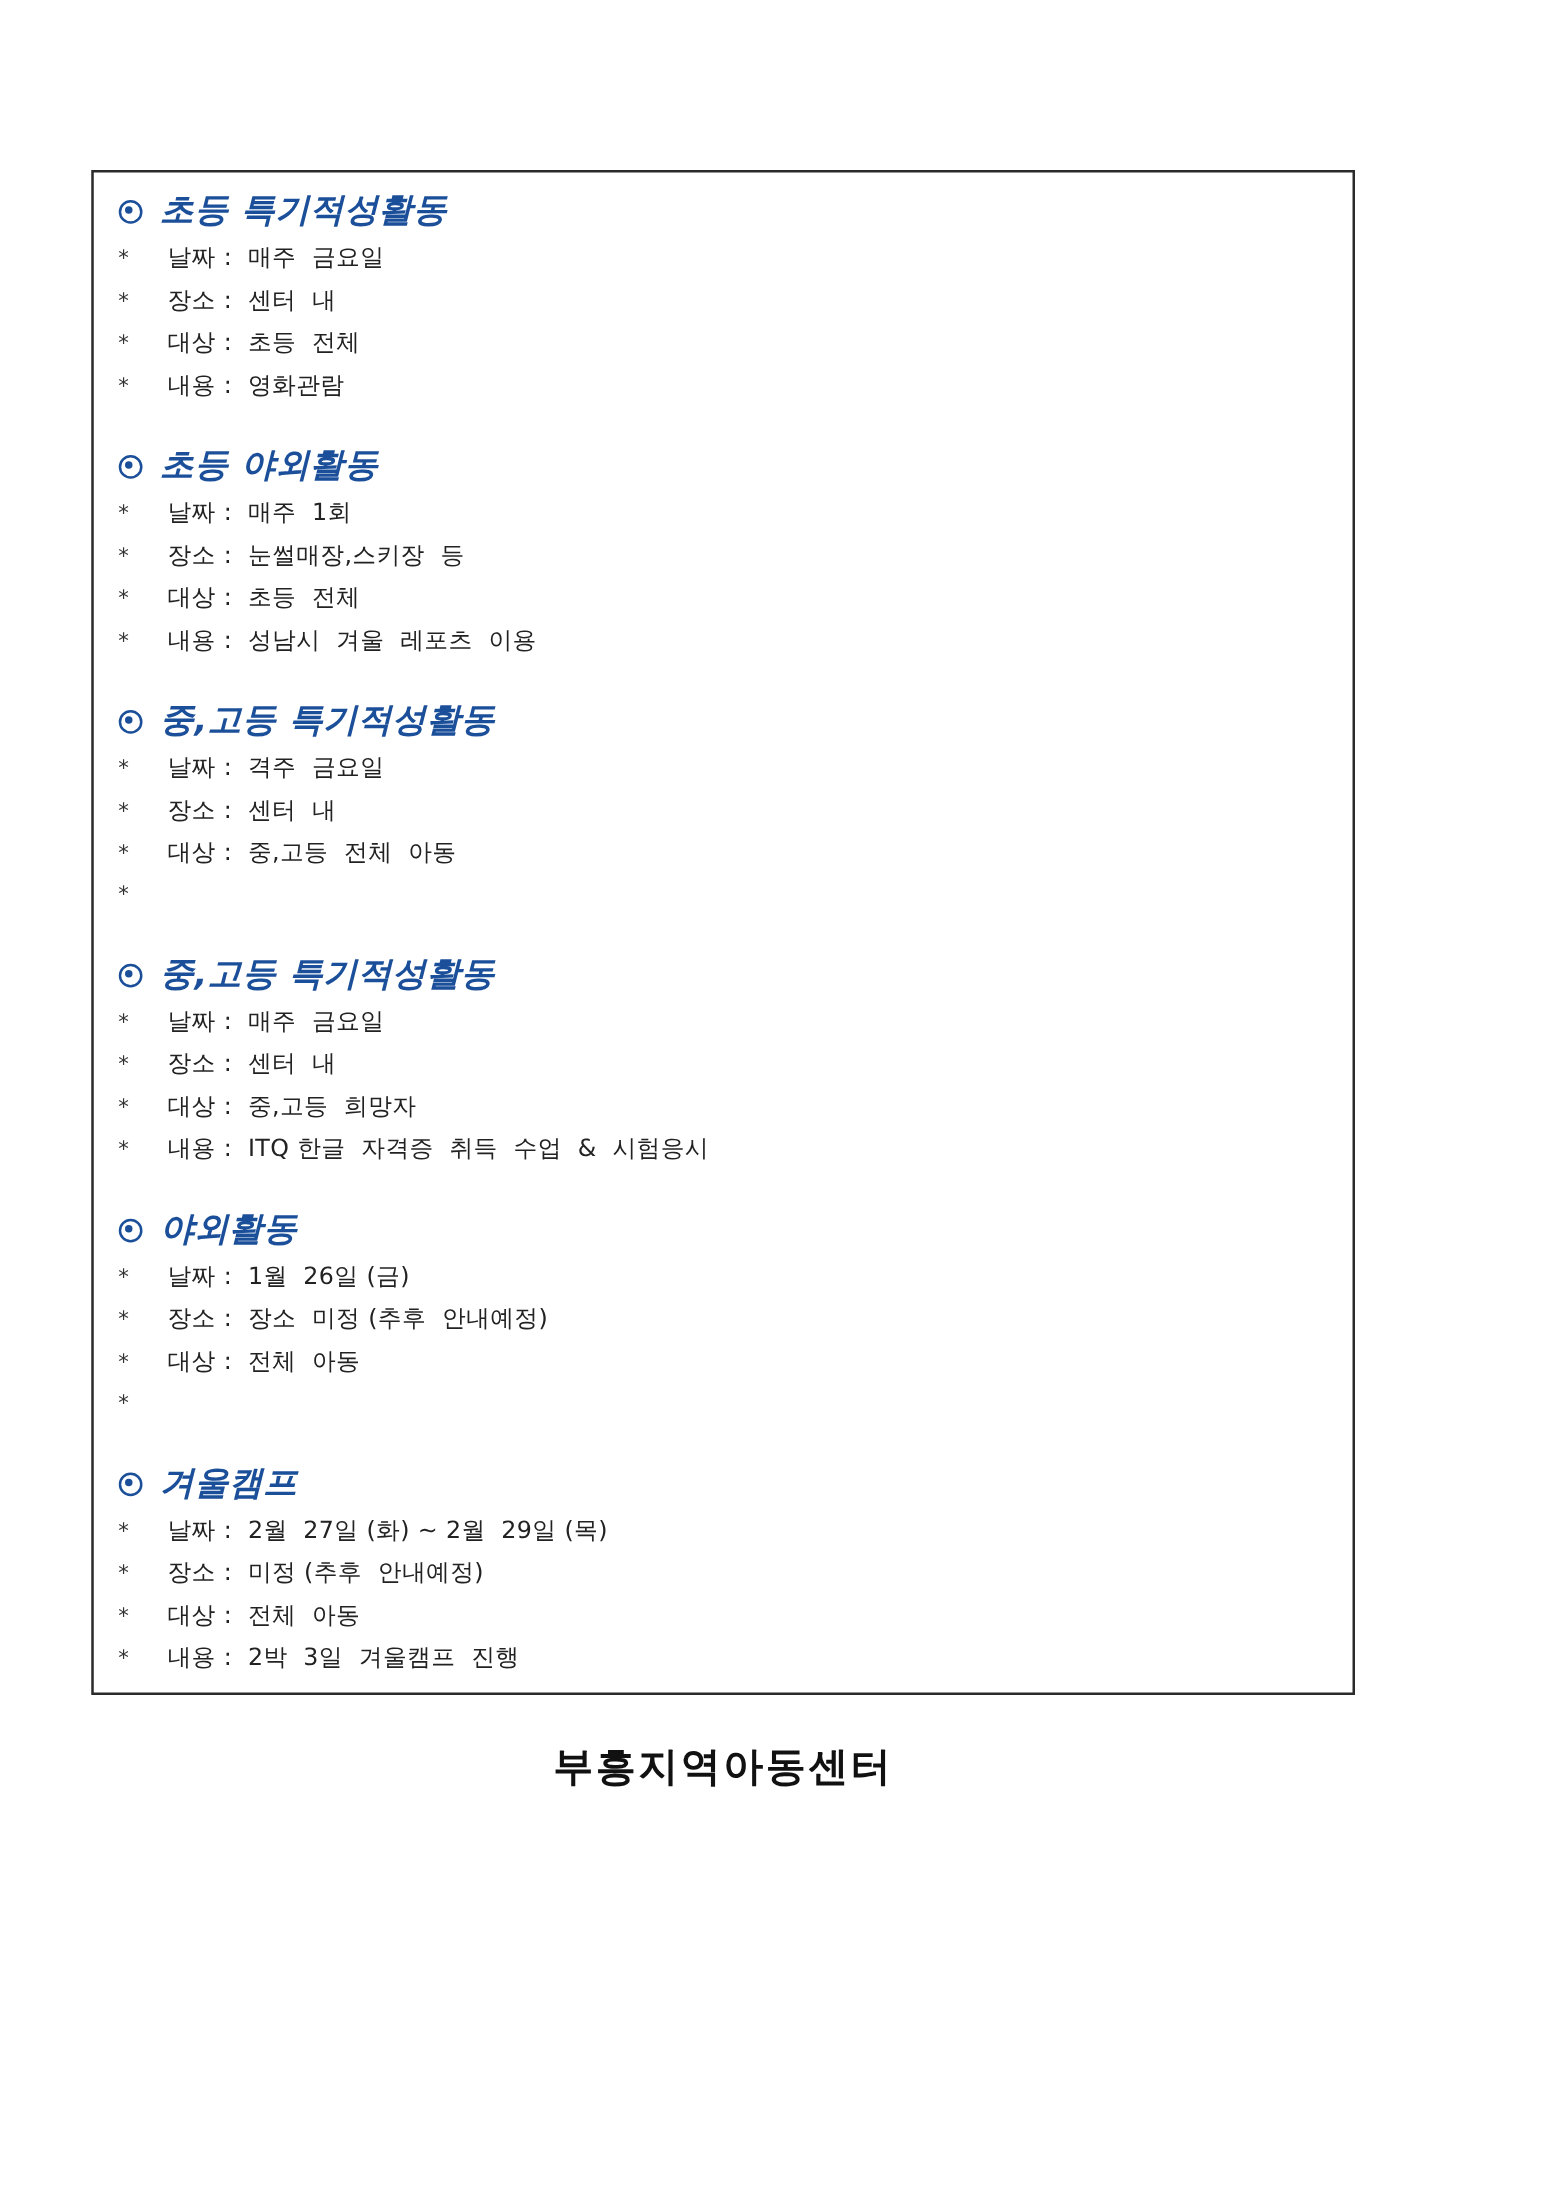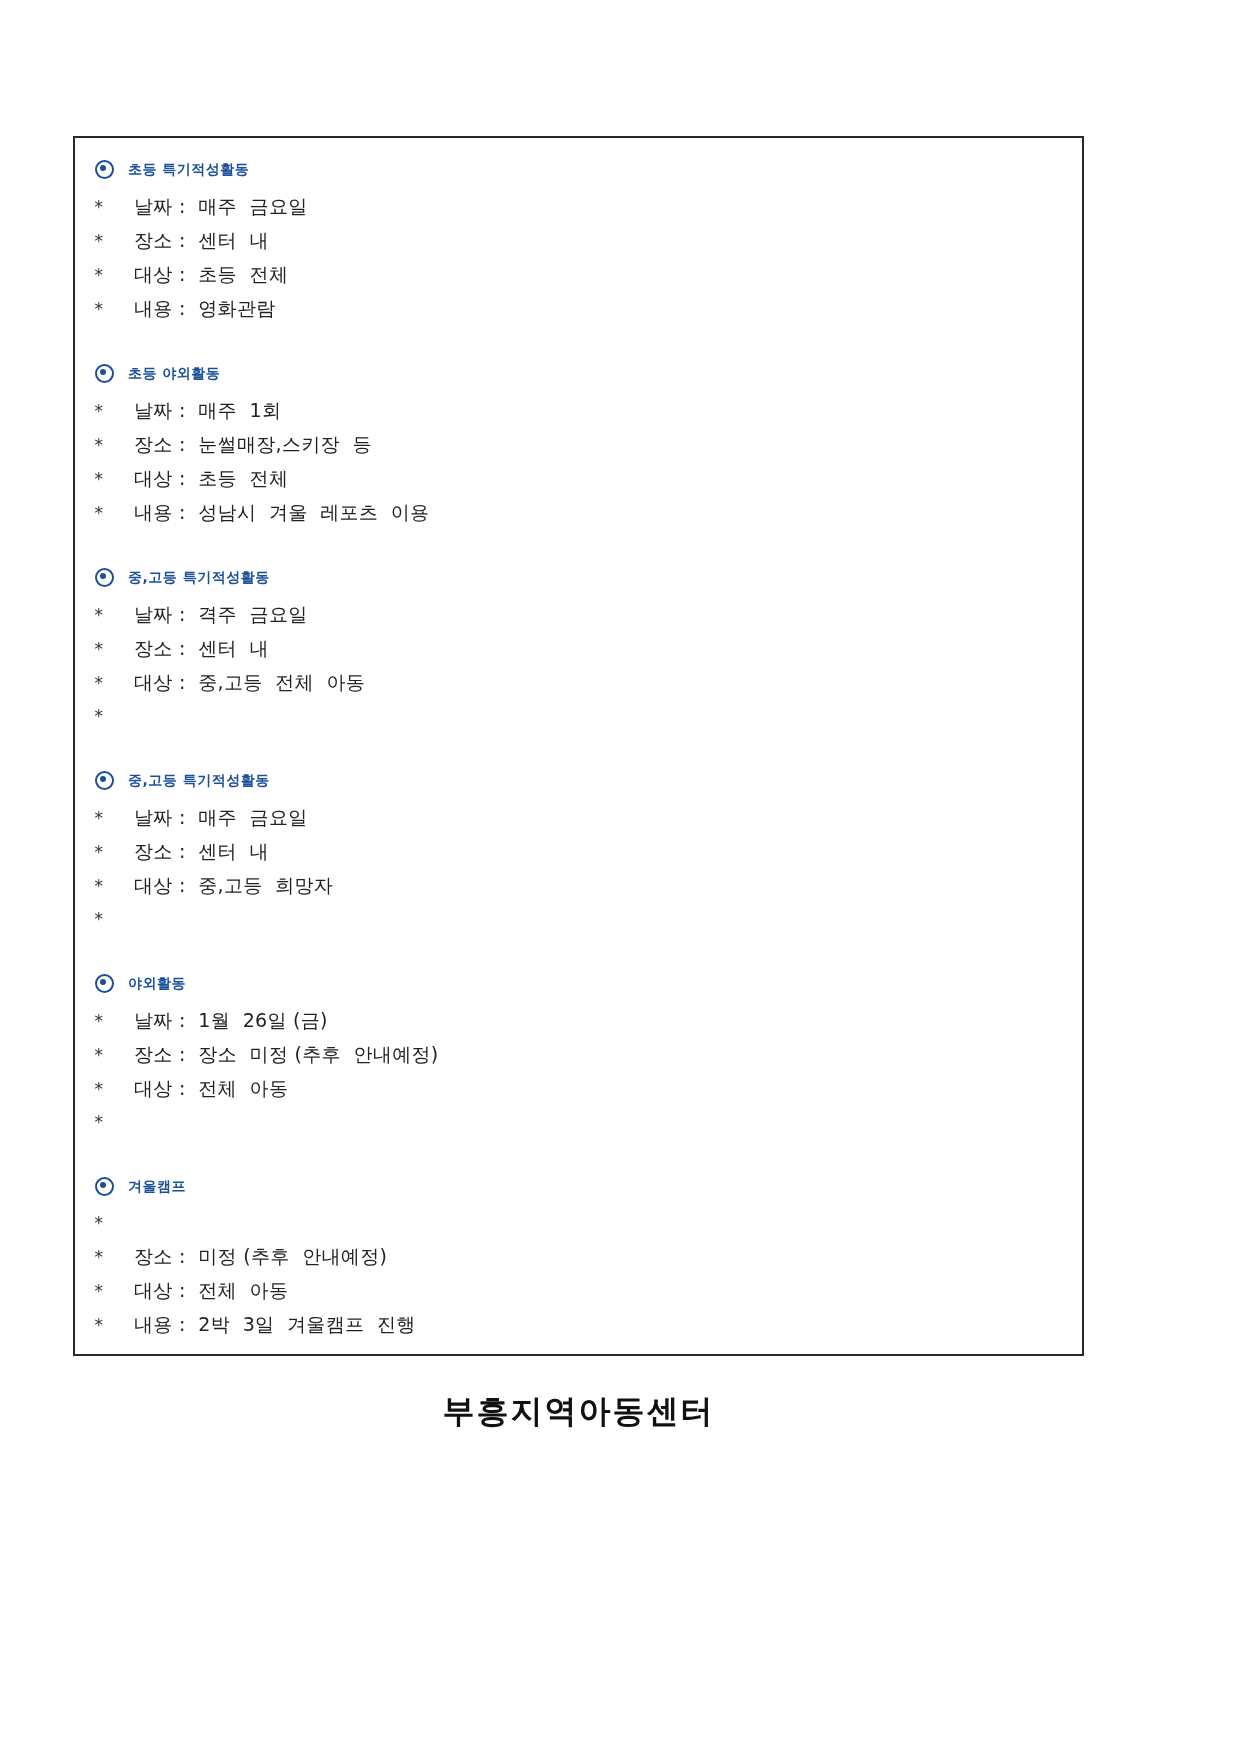--- a/index.html
+++ b/index.html
@@ -39,25 +39,26 @@
     margin: 0 0 30px 0;
   }
   .section:last-of-type {
     margin-bottom: 0;
   }
   .sec-head {
     display: flex;
     align-items: center;
     gap: 14px;
     padding: 0 0 4px 20px;
-    font-size: 14px;
+    font-size: 27px;
     font-weight: bold;
     color: #1b4f99;
     letter-spacing: 0.5px;
     line-height: 34px;
+    font-style: italic;
   }
   .bullet-circle {
     display: inline-block;
     width: 15px;
     height: 15px;
     border-radius: 50%;
     border: 2.5px solid #1b4f99;
     position: relative;
     flex: 0 0 auto;
   }
@@ -190,20 +191,21 @@
         <div class="line">
           <span class="star">*</span>
           <span class="line-text">장소 :  센터  내</span>
         </div>
         <div class="line">
           <span class="star">*</span>
           <span class="line-text">대상 :  중,고등  희망자</span>
         </div>
         <div class="line">
           <span class="star">*</span>
+          <span class="line-text">내용 :  ITQ 한글  자격증  취득  수업  &amp;  시험응시</span>
         </div>
       </div>
 
       <div class="section">
         <div class="sec-head">
           <span class="bullet-circle"></span>
           <span>야외활동</span>
         </div>
         <div class="line">
           <span class="star">*</span>
@@ -222,20 +224,21 @@
         </div>
       </div>
 
       <div class="section">
         <div class="sec-head">
           <span class="bullet-circle"></span>
           <span>겨울캠프</span>
         </div>
         <div class="line">
           <span class="star">*</span>
+          <span class="line-text">날짜 :  2월  27일 (화) ~ 2월  29일 (목)</span>
         </div>
         <div class="line">
           <span class="star">*</span>
           <span class="line-text">장소 :  미정 (추후  안내예정)</span>
         </div>
         <div class="line">
           <span class="star">*</span>
           <span class="line-text">대상 :  전체  아동</span>
         </div>
         <div class="line">

